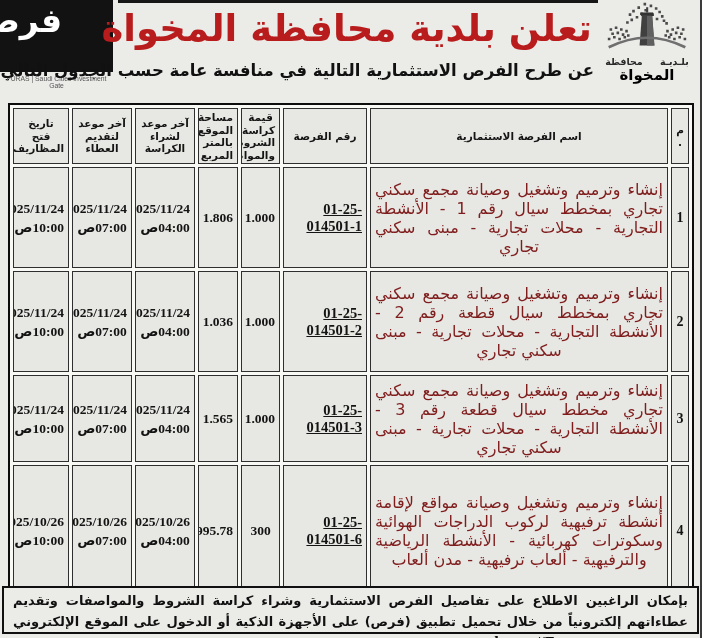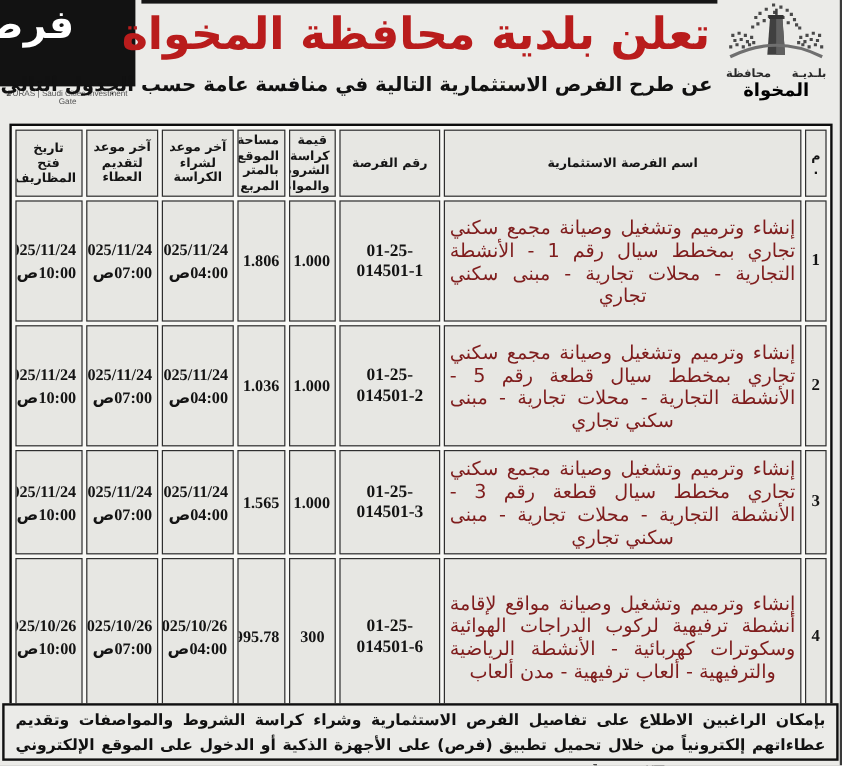--- a/index.html
+++ b/index.html
@@ -56,21 +56,21 @@
   tbody tr:nth-child(4){height:132px;}
   td.c-m{text-align:center;font-size:14px;font-weight:bold;
     font-family:"Liberation Serif",serif;}
   td.c-name{
     text-align:justify;text-align-last:center;font-size:16px;line-height:19px;
     font-weight:normal;padding:3px 9px;color:#7f1d1d;
   }
   .num,td.c-num,td.c-small{
     font-family:"Liberation Serif","DejaVu Sans",serif;font-weight:bold;
   }
-  td.c-num{text-align:center;font-size:14.5px;}
+  td.c-num{text-align:right;font-size:14.5px;text-decoration:underline;}
   td.c-small{text-align:center;font-size:13.5px;}
   td.c-date{text-align:center;font-size:13.5px;line-height:19px;}
   td.c-date .num{font-size:13.5px;}
 
   
   .footnote{
     position:absolute;top:586px;left:2px;right:3px;height:48px;box-sizing:border-box;
     border:2px solid #101010;background:#ebebe8;
     padding:2px 9px 0;font-size:13px;line-height:21px;font-weight:bold;color:#111;
     text-align:justify;text-align-last:justify;
@@ -151,21 +151,21 @@
             <div class="num">2025/11/24</div>
             <div class="num">07:00ص</div>
           </td>
           <td class="c-date">
             <div class="num">2025/11/24</div>
             <div class="num">10:00ص</div>
           </td>
         </tr>
         <tr>
           <td class="c-m">2</td>
-          <td class="c-name">إنشاء وترميم وتشغيل وصيانة مجمع سكني تجاري بمخطط سيال قطعة رقم 5 - الأنشطة التجارية - محلات تجارية - مبنى سكني تجاري</td>
+          <td class="c-name">إنشاء وترميم وتشغيل وصيانة مجمع سكني تجاري بمخطط سيال قطعة رقم 2 - الأنشطة التجارية - محلات تجارية - مبنى سكني تجاري</td>
           <td class="c-num">01-25-014501-2</td>
           <td class="c-small">1.000</td>
           <td class="c-small">1.036</td>
           <td class="c-date">
             <div class="num">2025/11/24</div>
             <div class="num">04:00ص</div>
           </td>
           <td class="c-date">
             <div class="num">2025/11/24</div>
             <div class="num">07:00ص</div>

